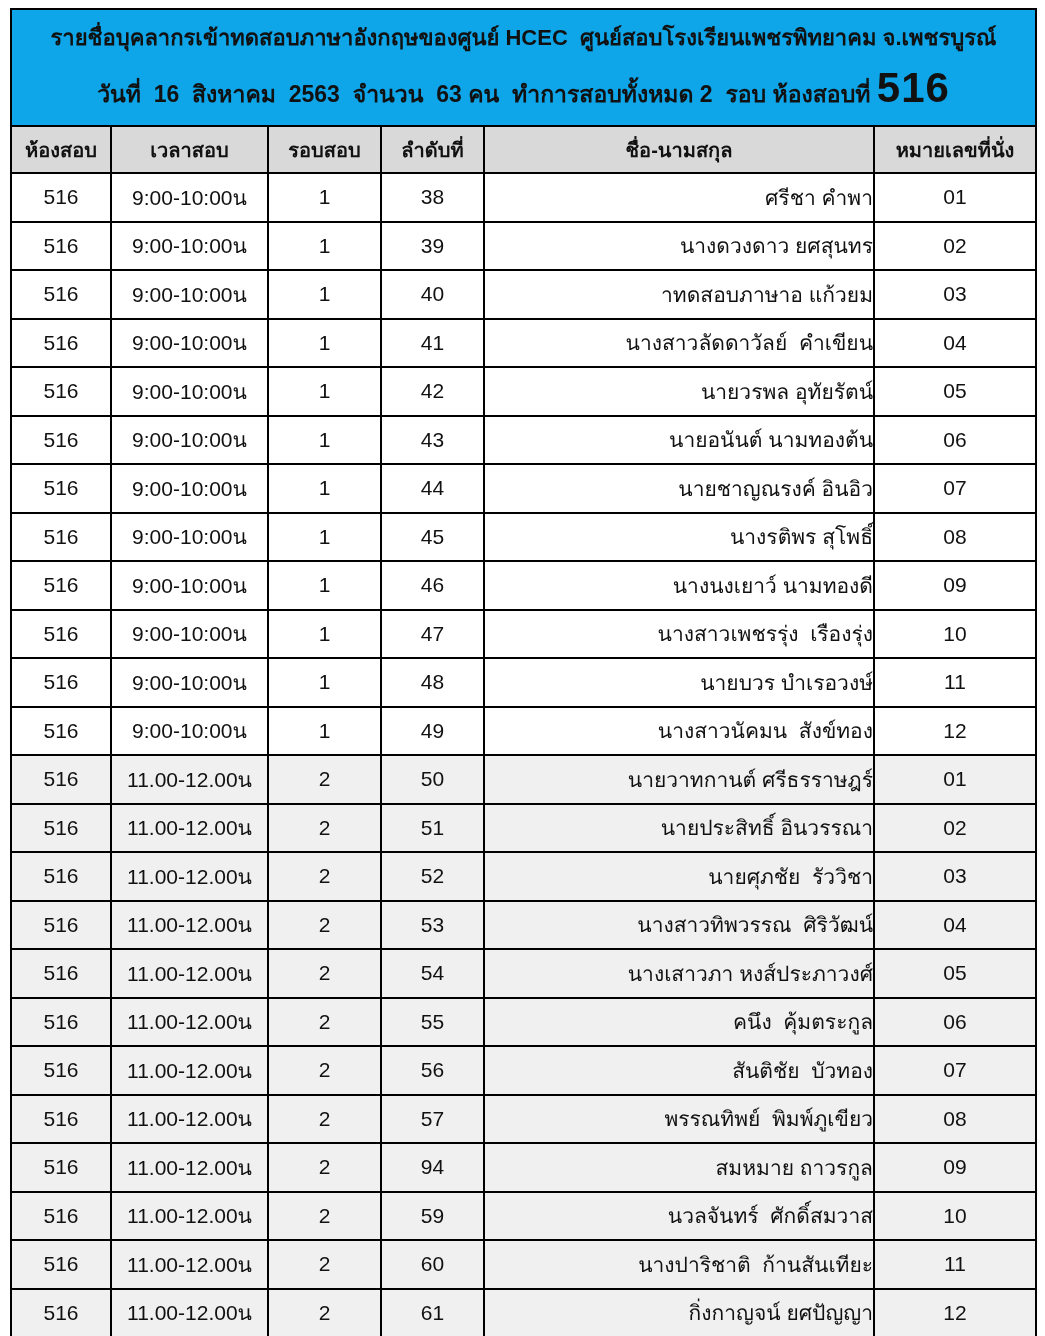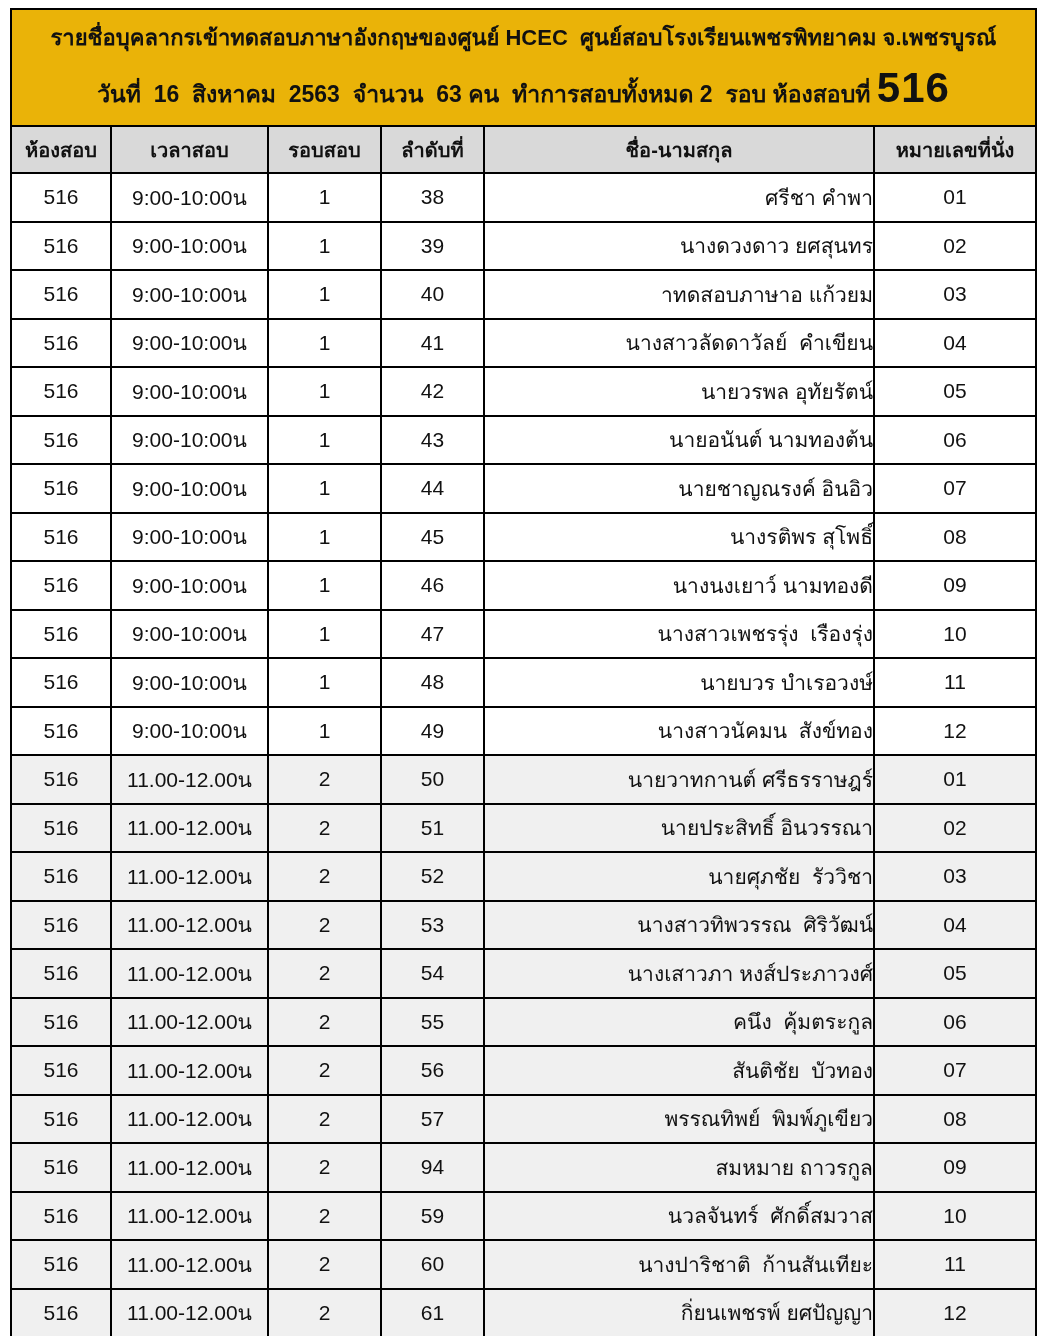--- a/index.html
+++ b/index.html
@@ -22,21 +22,21 @@
     table-layout: fixed;
     width: 1025px;
   }
   table.roster th, table.roster td {
     border: 2px solid #000000;
     box-sizing: border-box;
     overflow: hidden;
   }
   
   td.title-cell {
-    background: #eab308;
+    background: #0ea5e9;
     height: 117px;
     padding: 0;
     text-align: center;
     vertical-align: middle;
   }
   .title-inner {
     display: flex;
     flex-direction: column;
     justify-content: space-evenly;
     align-items: center;
@@ -302,18 +302,18 @@
     <td>2</td>
     <td>60</td>
     <td class="name-cell">นางปาริชาติ  ก้านสันเทียะ</td>
     <td>11</td>
   </tr>
         <tr class="shaded">
     <td>516</td>
     <td>11.00-12.00น</td>
     <td>2</td>
     <td>61</td>
-    <td class="name-cell">กิ่ยนเพชรพ์ ยศปัญญา</td>
+    <td class="name-cell">กิ่งกาญจน์ ยศปัญญา</td>
     <td>12</td>
   </tr>
       </tbody>
   </table>
 </div>
 
 </body></html>

